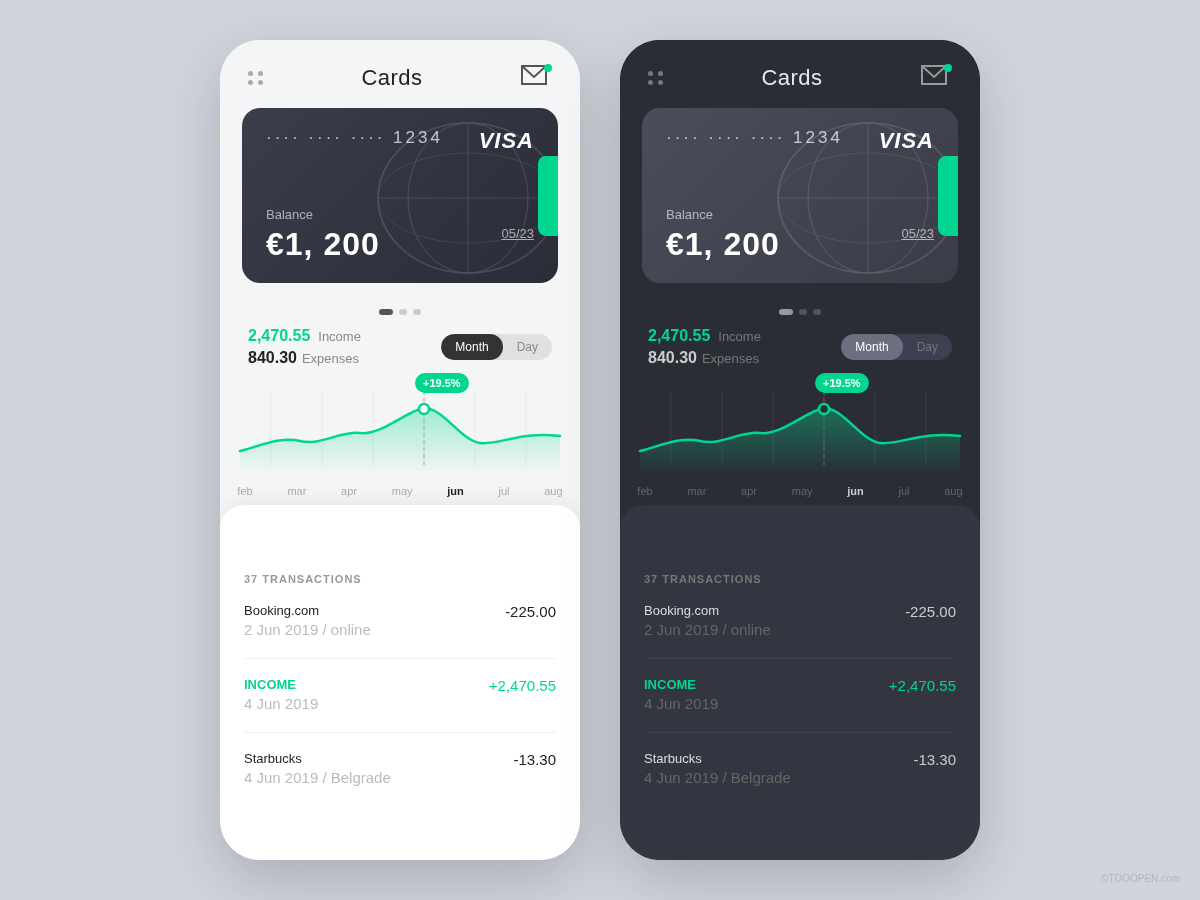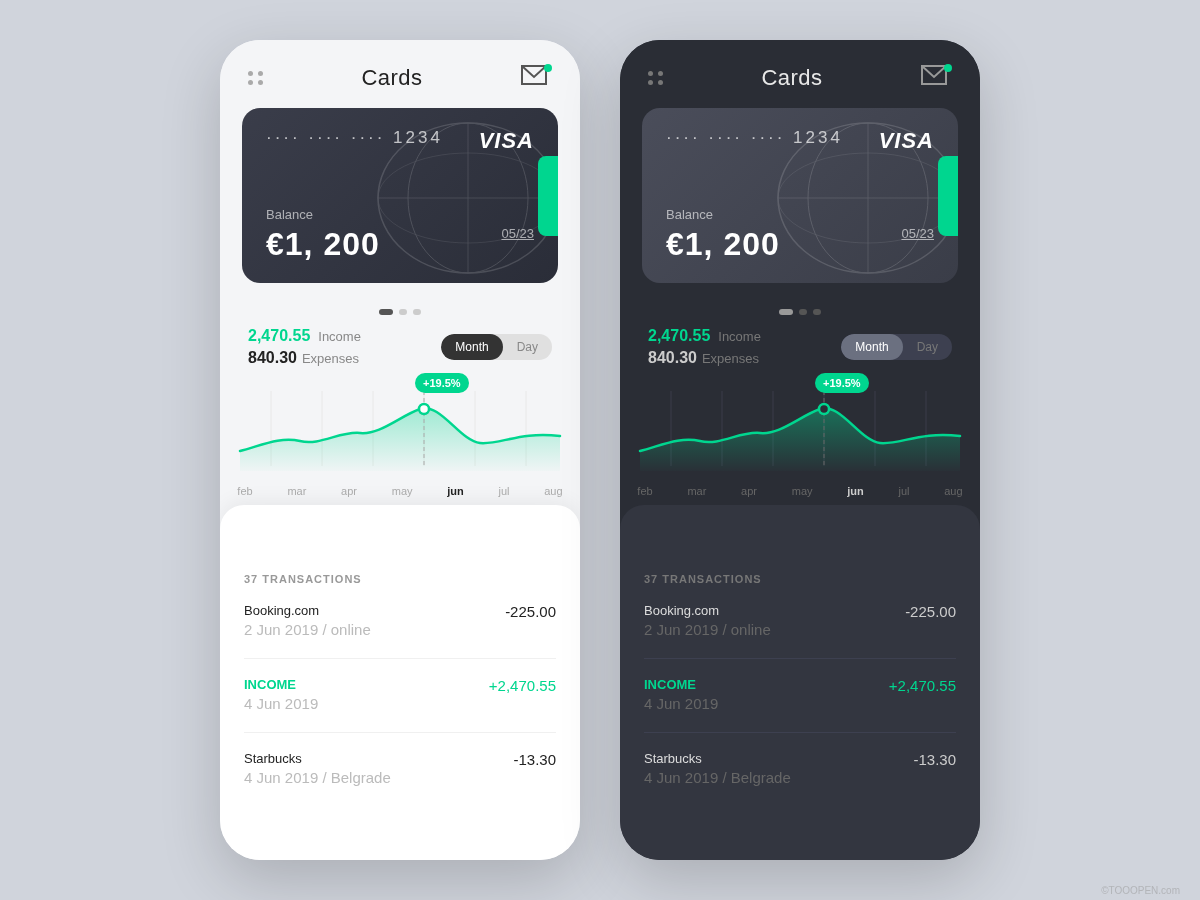--- a/index.html
+++ b/index.html
@@ -361,21 +361,21 @@
       height: 1px;
       margin: 0 0 18px;
     }
 
     .phone-light .divider { background: #f0f0f0; }
     .phone-dark .divider { background: #3d4050; }
 
     
     .watermark {
       position: absolute;
-      bottom: 4px;
+      bottom: 16px;
       right: 20px;
       font-size: 10px;
       color: rgba(150,150,150,0.5);
     }
   </style>
 </head>
 <body>
 
 <div class="phone phone-light">
 

